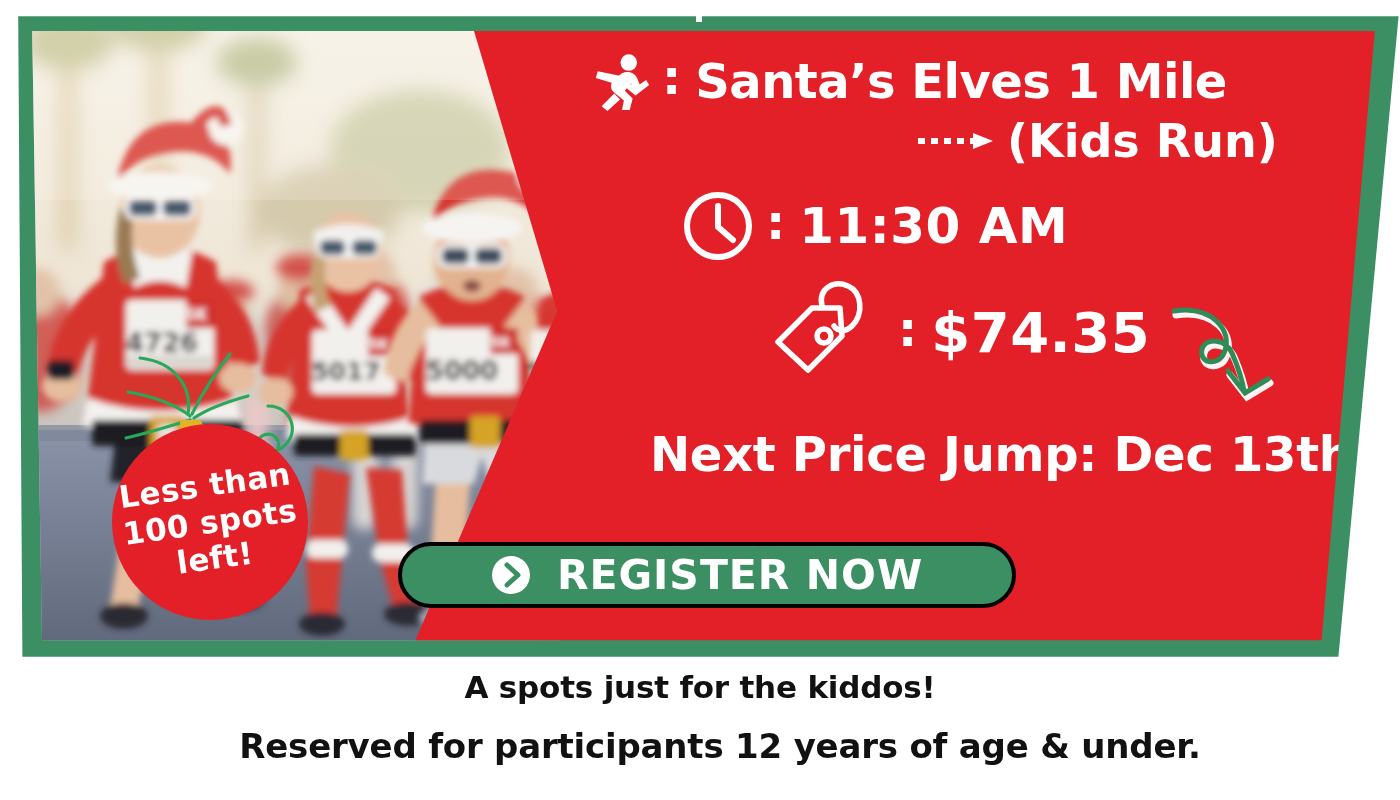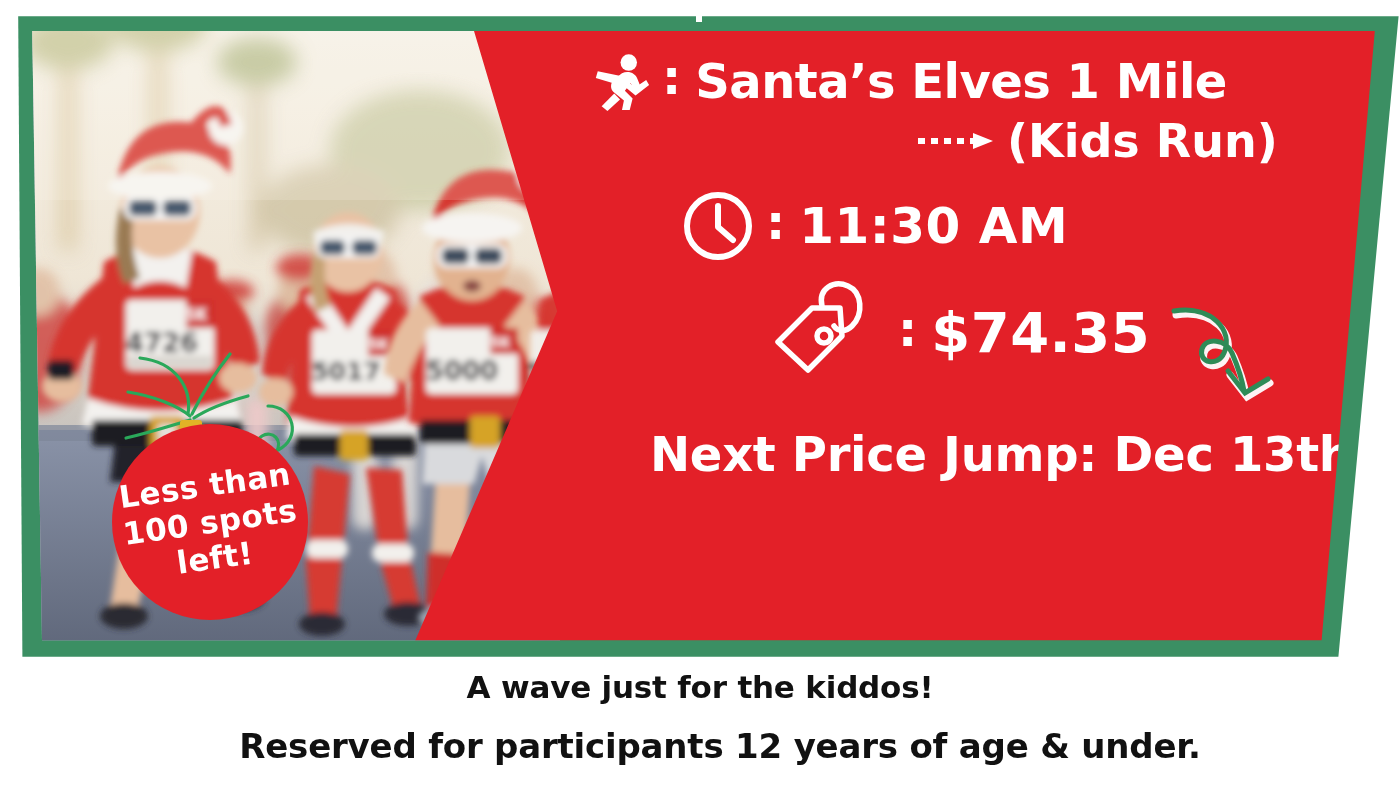--- a/index.html
+++ b/index.html
@@ -489,19 +489,26 @@
           <path d="M58 76 L 75 98 L 98 84"></path>
         </g>
       </svg>
 
       <div class="row jump-row">
         <span class="jump-text">Next Price Jump: Dec 13th</span>
       </div>
     </div>
   </div>
 
+  <div class="register-btn">
+    <svg class="btn-chevron" viewBox="0 0 40 40">
+      <circle cx="20" cy="20" r="19" fill="#ffffff"></circle>
+      <path d="M16 10 L 27 20 L 16 30" fill="none" stroke="#3b8f63" stroke-width="5" stroke-linecap="round" stroke-linejoin="round"></path>
+    </svg>
+    <span class="btn-label">REGISTER NOW</span>
+  </div>
 
   <div class="caption">
-    <div class="cap-line1">A wave just for the kiddos!</div>
+    <div class="cap-line1">A spots just for the kiddos!</div>
     <div class="cap-line2">Reserved for participants 12 years of age &amp; under.</div>
   </div>
 
 </div>
 
 </body></html>

